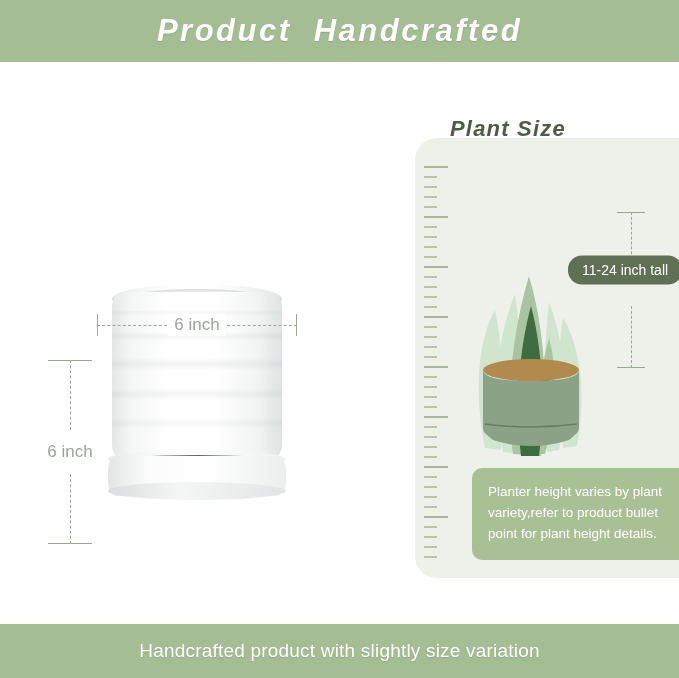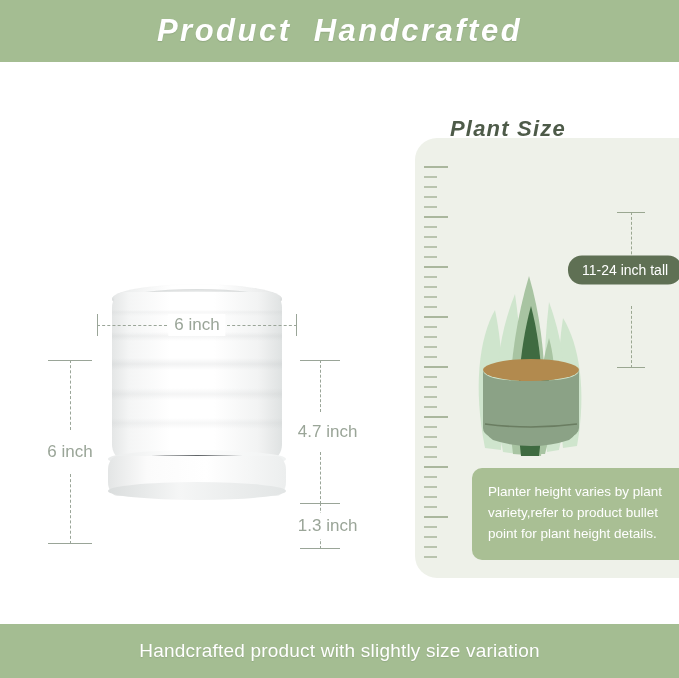--- a/index.html
+++ b/index.html
@@ -426,34 +426,21 @@
   </div>
 
   <div class="dim-left">
     <div class="cap top"></div>
     <div class="cap bottom"></div>
     <div class="seg t"></div>
     <div class="seg b"></div>
     <div class="dim-label lbl">6 inch</div>
   </div>
 
-  <div class="dim-right-a">
-    <div class="cap top"></div>
-    <div class="cap bottom"></div>
-    <div class="seg t"></div>
-    <div class="seg b"></div>
-    <div class="dim-label lbl">4.7 inch</div>
-  </div>
-
-  <div class="dim-right-b">
-    <div class="cap top"></div>
-    <div class="cap bottom"></div>
-    <div class="seg"></div>
-    <div class="dim-label lbl">1.3 inch</div>
-  </div>
+
 </div>
 
 <div class="plant-title">Plant Size</div>
 
 <div class="plant-panel">
 
   <div class="ruler" id="ruler">
       <div class="tick major" style="top: 0px;"></div>
       <div class="tick minor" style="top: 10px;"></div>
       <div class="tick minor" style="top: 20px;"></div>

